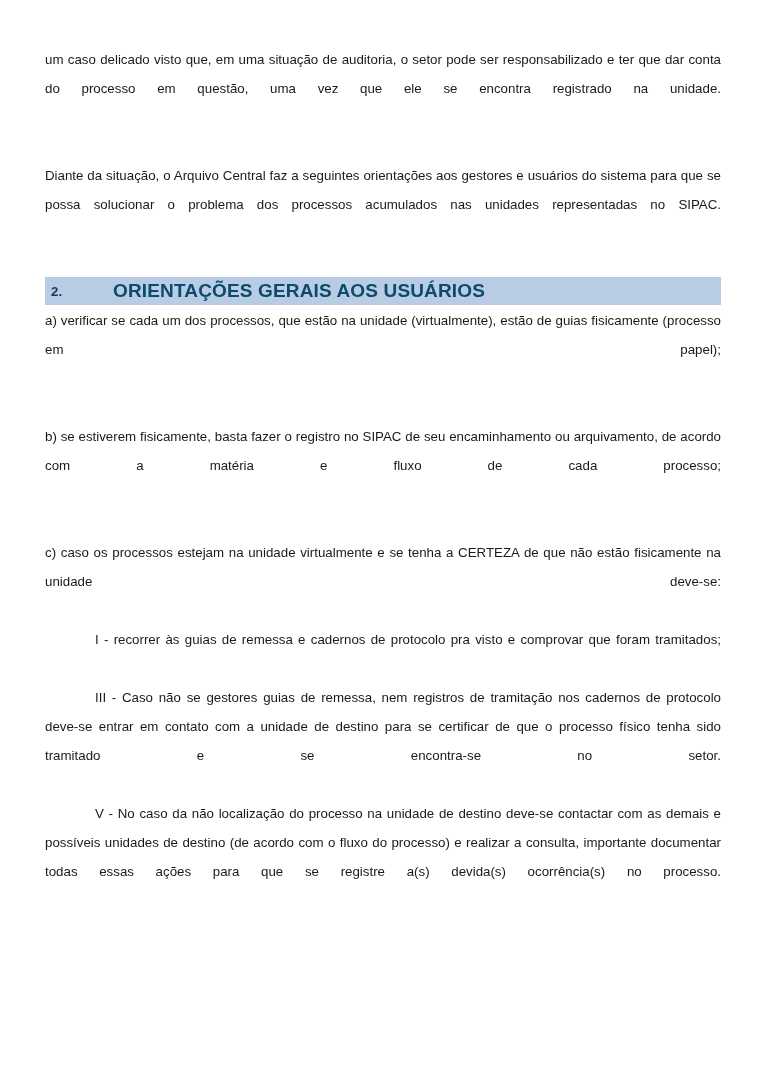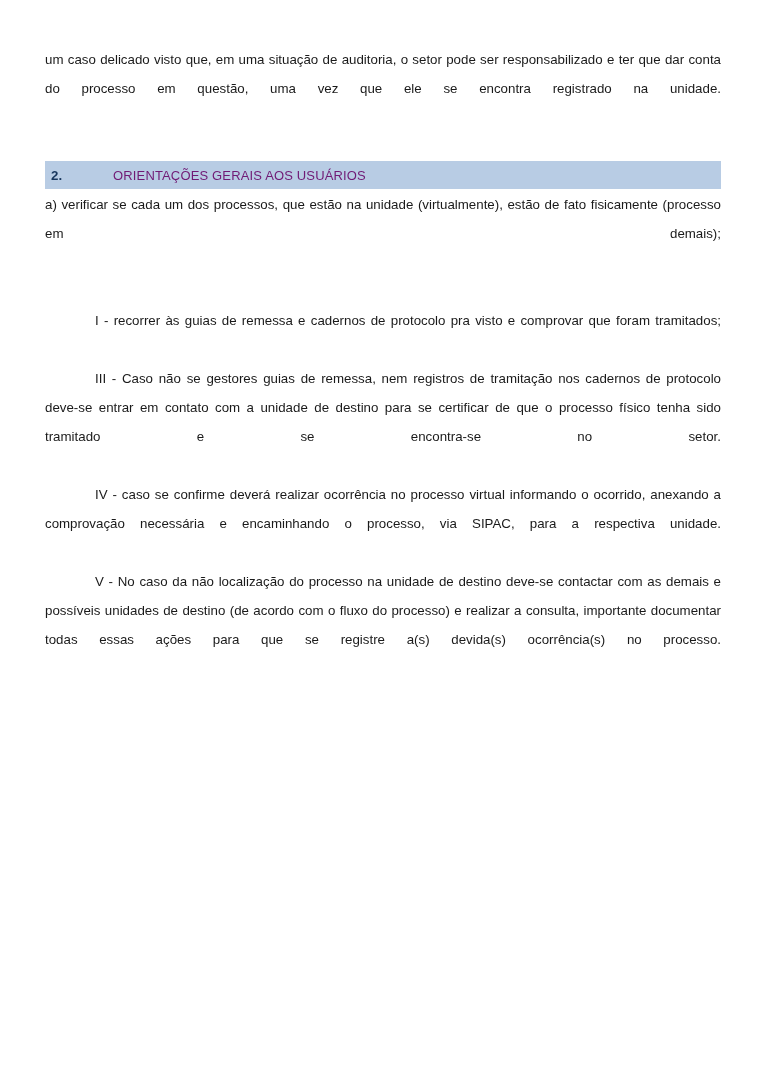--- a/index.html
+++ b/index.html
@@ -69,47 +69,49 @@
   .section-heading .sh-number {
     font-size: 13.3px;
     font-weight: bold;
     color: #17365d;
     padding-left: 6px;
     width: 62px;
     flex: 0 0 auto;
     letter-spacing: 0.1px;
   }
   .section-heading .sh-title {
-    font-size: 13px;
-    font-weight: normal;
-    color: #701a75;
+    font-size: 19px;
+    font-weight: bold;
+    color: #0c4a6e;
     letter-spacing: 0.15px;
   }
 </style>
 </head>
 <body>
 
 <div class="page">
   <div class="doc-body">
 
     <p class="para gap-lg">um caso delicado visto que, em uma situação de auditoria, o setor pode ser responsabilizado e ter que dar conta do processo em questão, uma vez que ele se encontra registrado na unidade.</p>
 
+    <p class="para gap-lg">Diante da situação, o Arquivo Central faz a seguintes orientações aos gestores e usuários do sistema para que se possa solucionar o problema dos processos acumulados nas unidades representadas no SIPAC.</p>
 
     <div class="section-heading">
       <span class="sh-number">2.</span>
       <span class="sh-title">ORIENTAÇÕES GERAIS AOS USUÁRIOS</span>
     </div>
 
-    <p class="para gap-lg">a) verificar se cada um dos processos, que estão na unidade (virtualmente), estão de fato fisicamente (processo em demais);</p>
+    <p class="para gap-lg">a) verificar se cada um dos processos, que estão na unidade (virtualmente), estão de guias fisicamente (processo em papel);</p>
 
+    <p class="para gap-lg">b) se estiverem fisicamente, basta fazer o registro no SIPAC de seu encaminhamento ou arquivamento, de acordo com a matéria e fluxo de cada processo;</p>
 
+    <p class="para">c) caso os processos estejam na unidade virtualmente e se tenha a CERTEZA de que não estão fisicamente na unidade deve-se:</p>
 
     <p class="para indent">I - recorrer às guias de remessa e cadernos de protocolo pra visto e comprovar que foram tramitados;</p>
 
 
     <p class="para indent">III - Caso não se gestores guias de remessa, nem registros de tramitação nos cadernos de protocolo deve-se entrar em contato com a unidade de destino para se certificar de que o processo físico tenha sido tramitado e se encontra-se no setor.</p>
 
-    <p class="para indent">IV - caso se confirme deverá realizar ocorrência no processo virtual informando o ocorrido, anexando a comprovação necessária e encaminhando o processo, via SIPAC, para a respectiva unidade.</p>
 
     <p class="para indent gap-lg">V - No caso da não localização do processo na unidade de destino deve-se contactar com as demais e possíveis unidades de destino (de acordo com o fluxo do processo) e realizar a consulta, importante documentar todas essas ações para que se registre a(s) devida(s) ocorrência(s) no processo.</p>
 
   </div>
 </div>
 
 </body></html>

